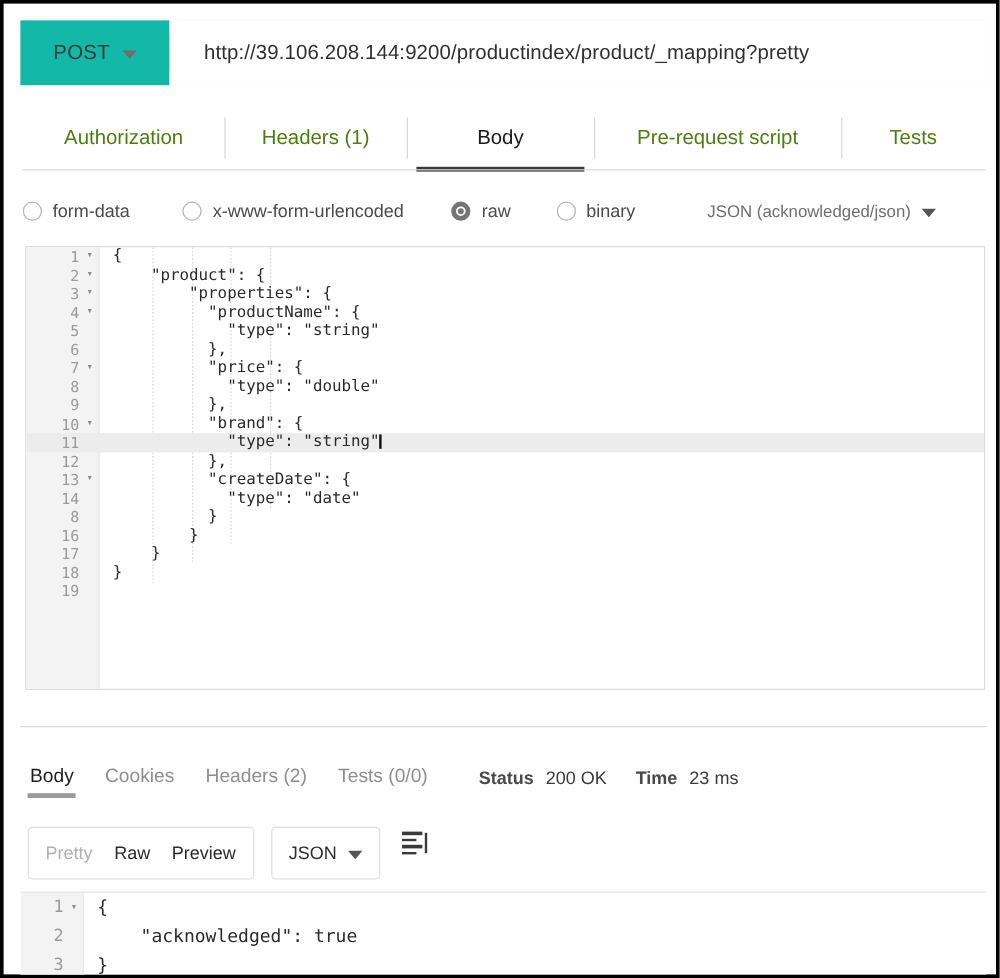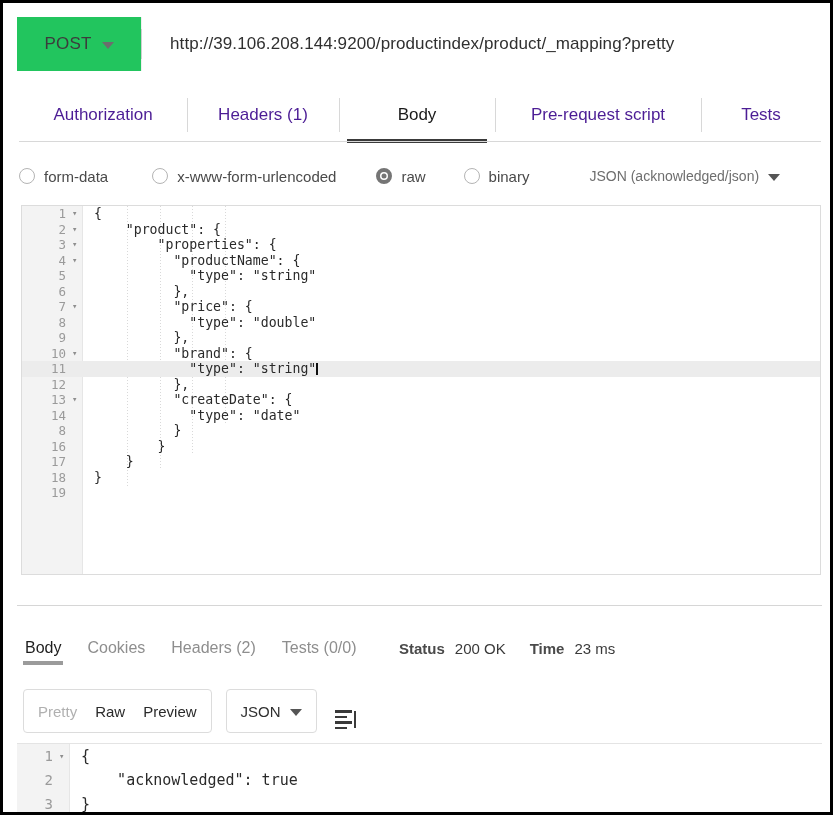--- a/index.html
+++ b/index.html
@@ -22,21 +22,21 @@
   
   .urlbar{
     position:absolute;left:14px;top:14px;width:805px;height:54px;
     background:#efefef;
     display:flex;align-items:stretch;
   }
   .method-box{
     width:124px;
     display:flex;align-items:center;justify-content:center;
     gap:10px;
-    background:#22c55e;
+    background:#14b8a6;
     cursor:pointer;
   }
   .method-label{font-size:17px;color:#3c3c3c;letter-spacing:.2px;}
   .caret{
     width:0;height:0;border-left:6px solid transparent;border-right:6px solid transparent;
     border-top:7px solid #6d6d6d;margin-top:3px;
   }
   .url-divider{width:1px;background:#cfcfcf;margin:12px 0;}
   .url-field{
     flex:1;background:#ffffff;
@@ -48,21 +48,21 @@
   }
 
   
   .tabs{
     position:absolute;left:16px;top:86px;width:802px;height:52px;
     display:flex;align-items:stretch;
   }
   .tab{
     position:relative;
     display:flex;align-items:center;justify-content:center;
-    font-size:17px;color:#4c1d95;
+    font-size:17px;color:#4d7c0f;
     cursor:pointer;
     white-space:nowrap;
   }
   .tab + .tab:before{
     content:"";position:absolute;left:0;top:9px;bottom:9px;width:1px;background:#d8d8d8;
   }
   .tab.active{color:#1a1a1a;}
   .tab.active:after{
     content:"";position:absolute;left:8px;right:8px;bottom:-2px;height:4px;background:#3a3a3a;
   }
@@ -175,21 +175,21 @@
     position:absolute;left:396px;top:628px;height:34px;
     display:flex;align-items:center;gap:10px;
     font-size:15px;
   }
   .meta-k{color:#4a4a4a;font-weight:bold;}
   .meta-v{color:#3a3a3a;margin-right:14px;}
 
   
   .resp-toolbar{
     position:absolute;left:20px;top:686px;height:44px;
-    display:flex;align-items:flex-end;gap:14px;
+    display:flex;align-items:flex-start;gap:14px;
   }
   .seg{
     display:flex;align-items:center;height:42px;
     border:1px solid #dcdcdc;border-radius:4px;background:#fff;
     padding:0 14px;gap:18px;
   }
   .seg-item{font-size:15px;color:#2a2a2a;cursor:pointer;white-space:nowrap;}
   .seg-item.muted{color:#b0b0b0;}
   .fmt{
     display:flex;align-items:center;height:42px;

